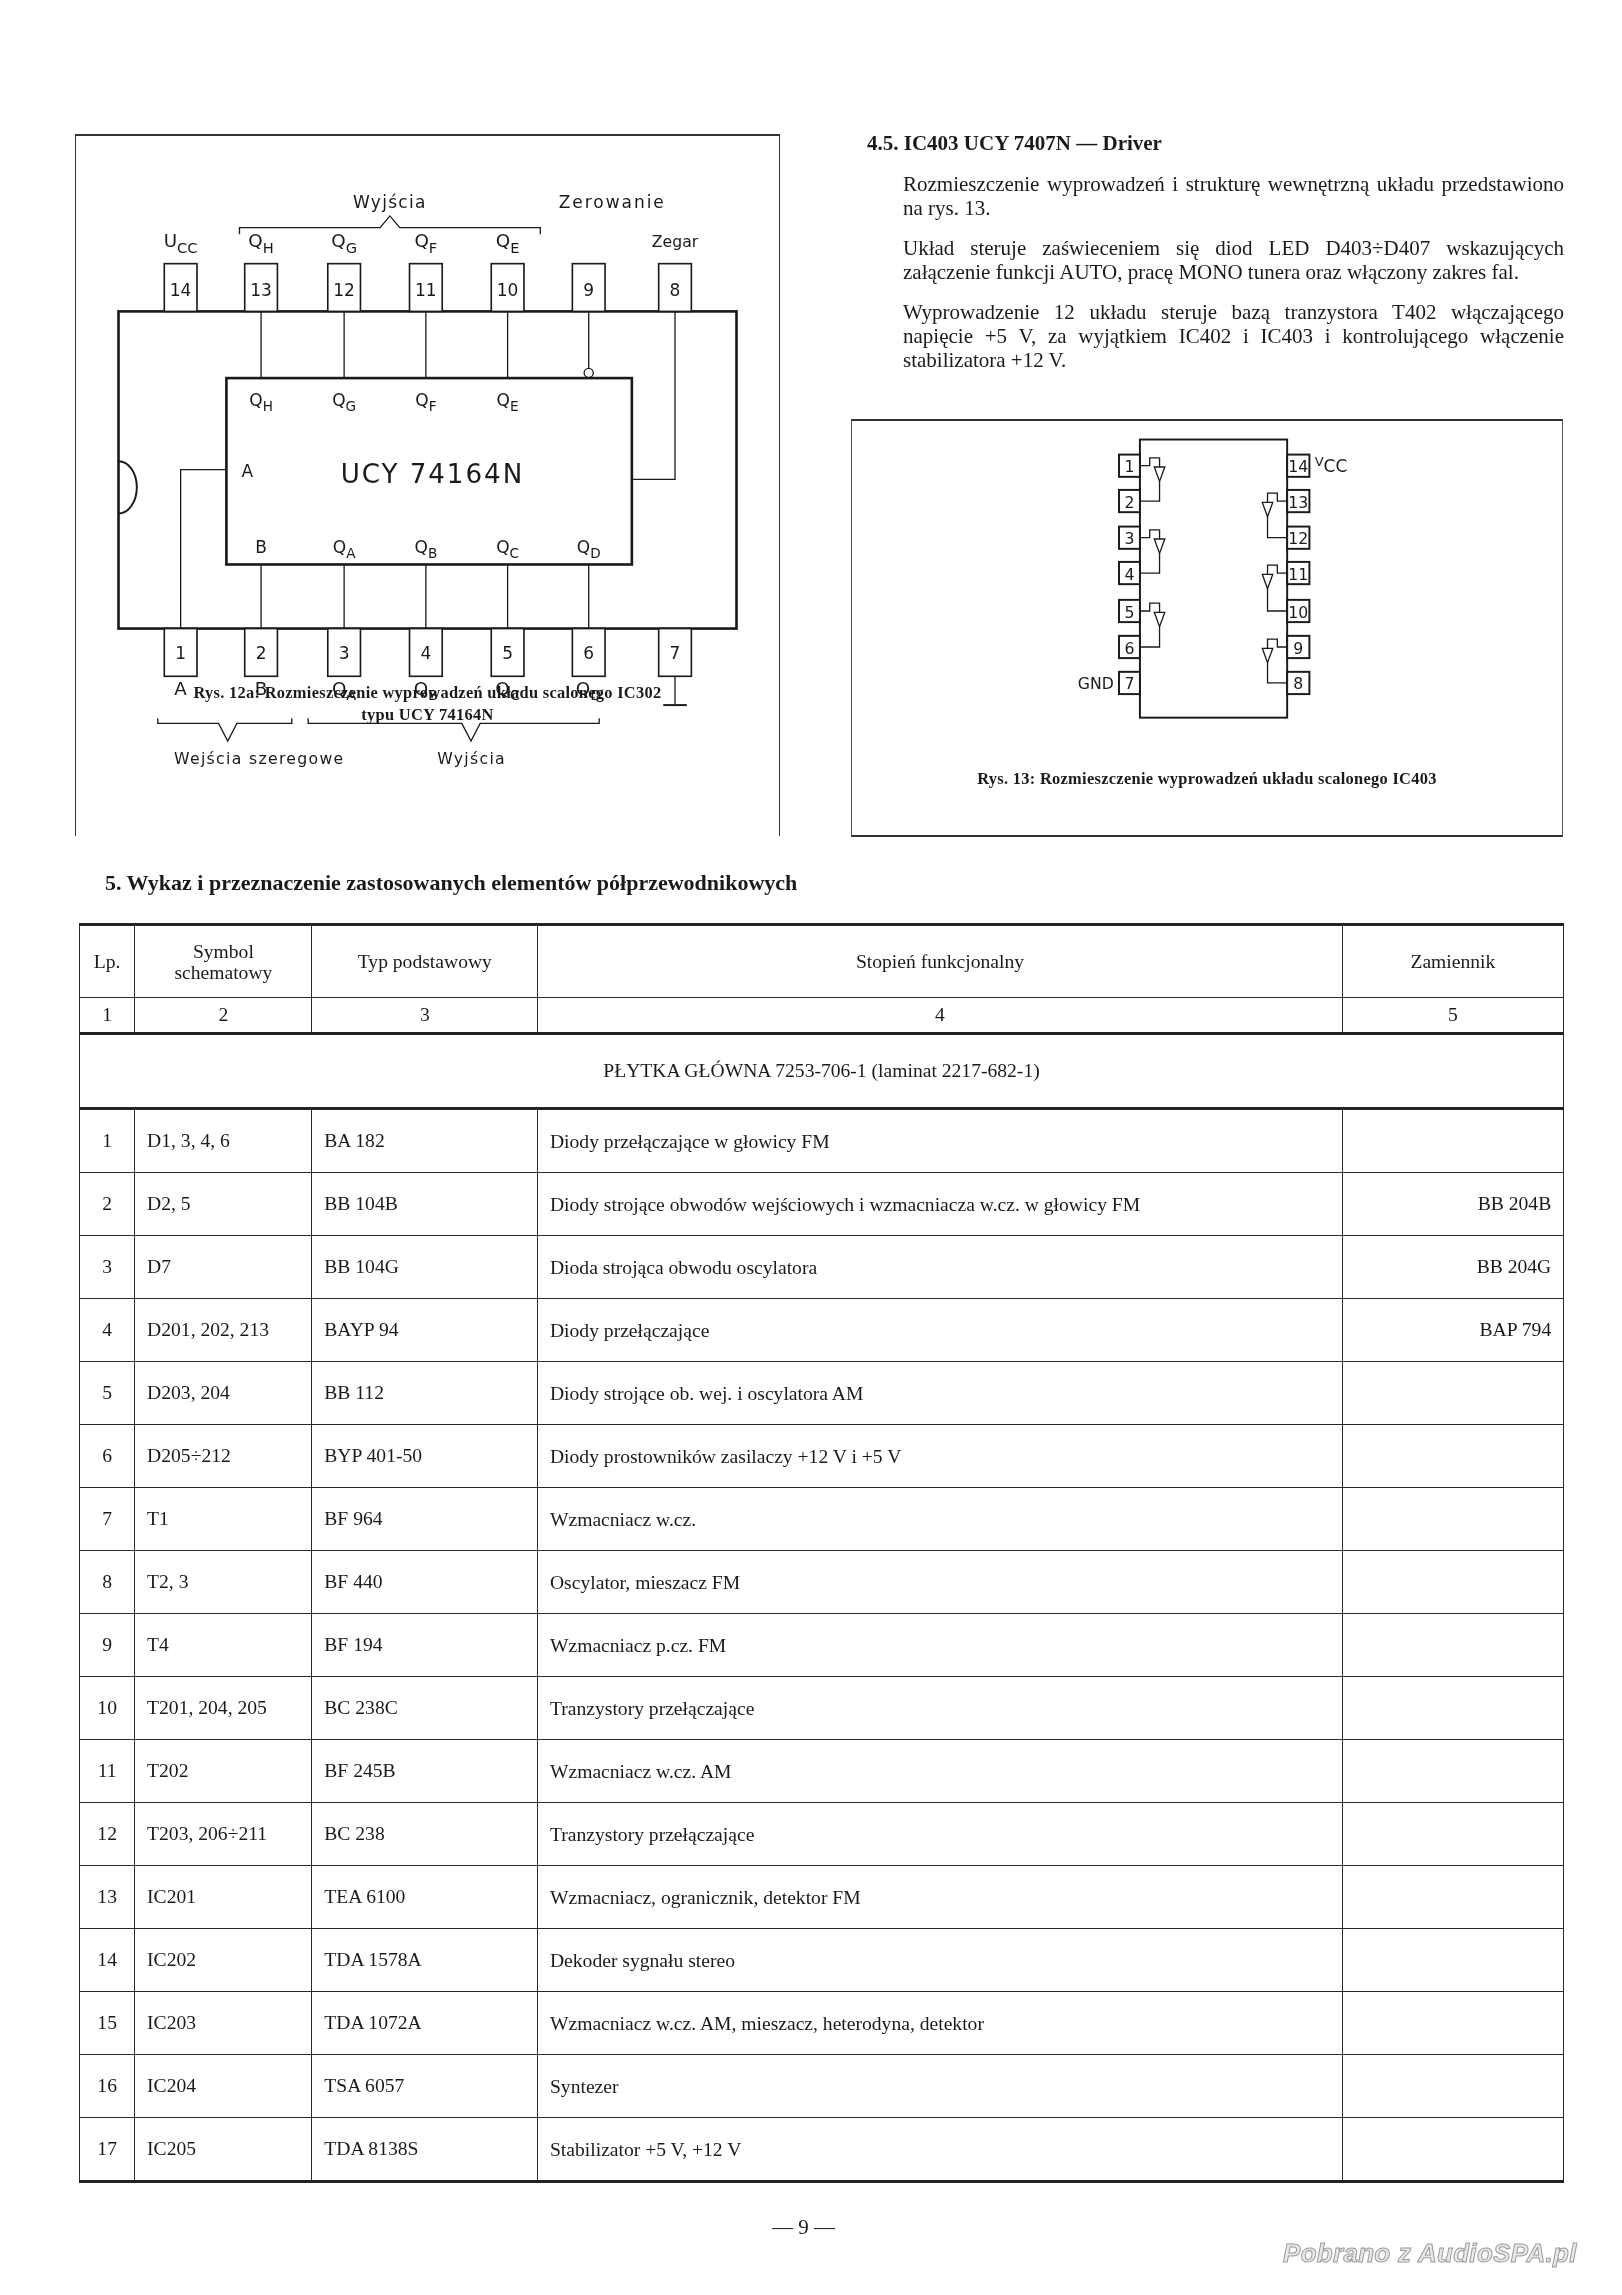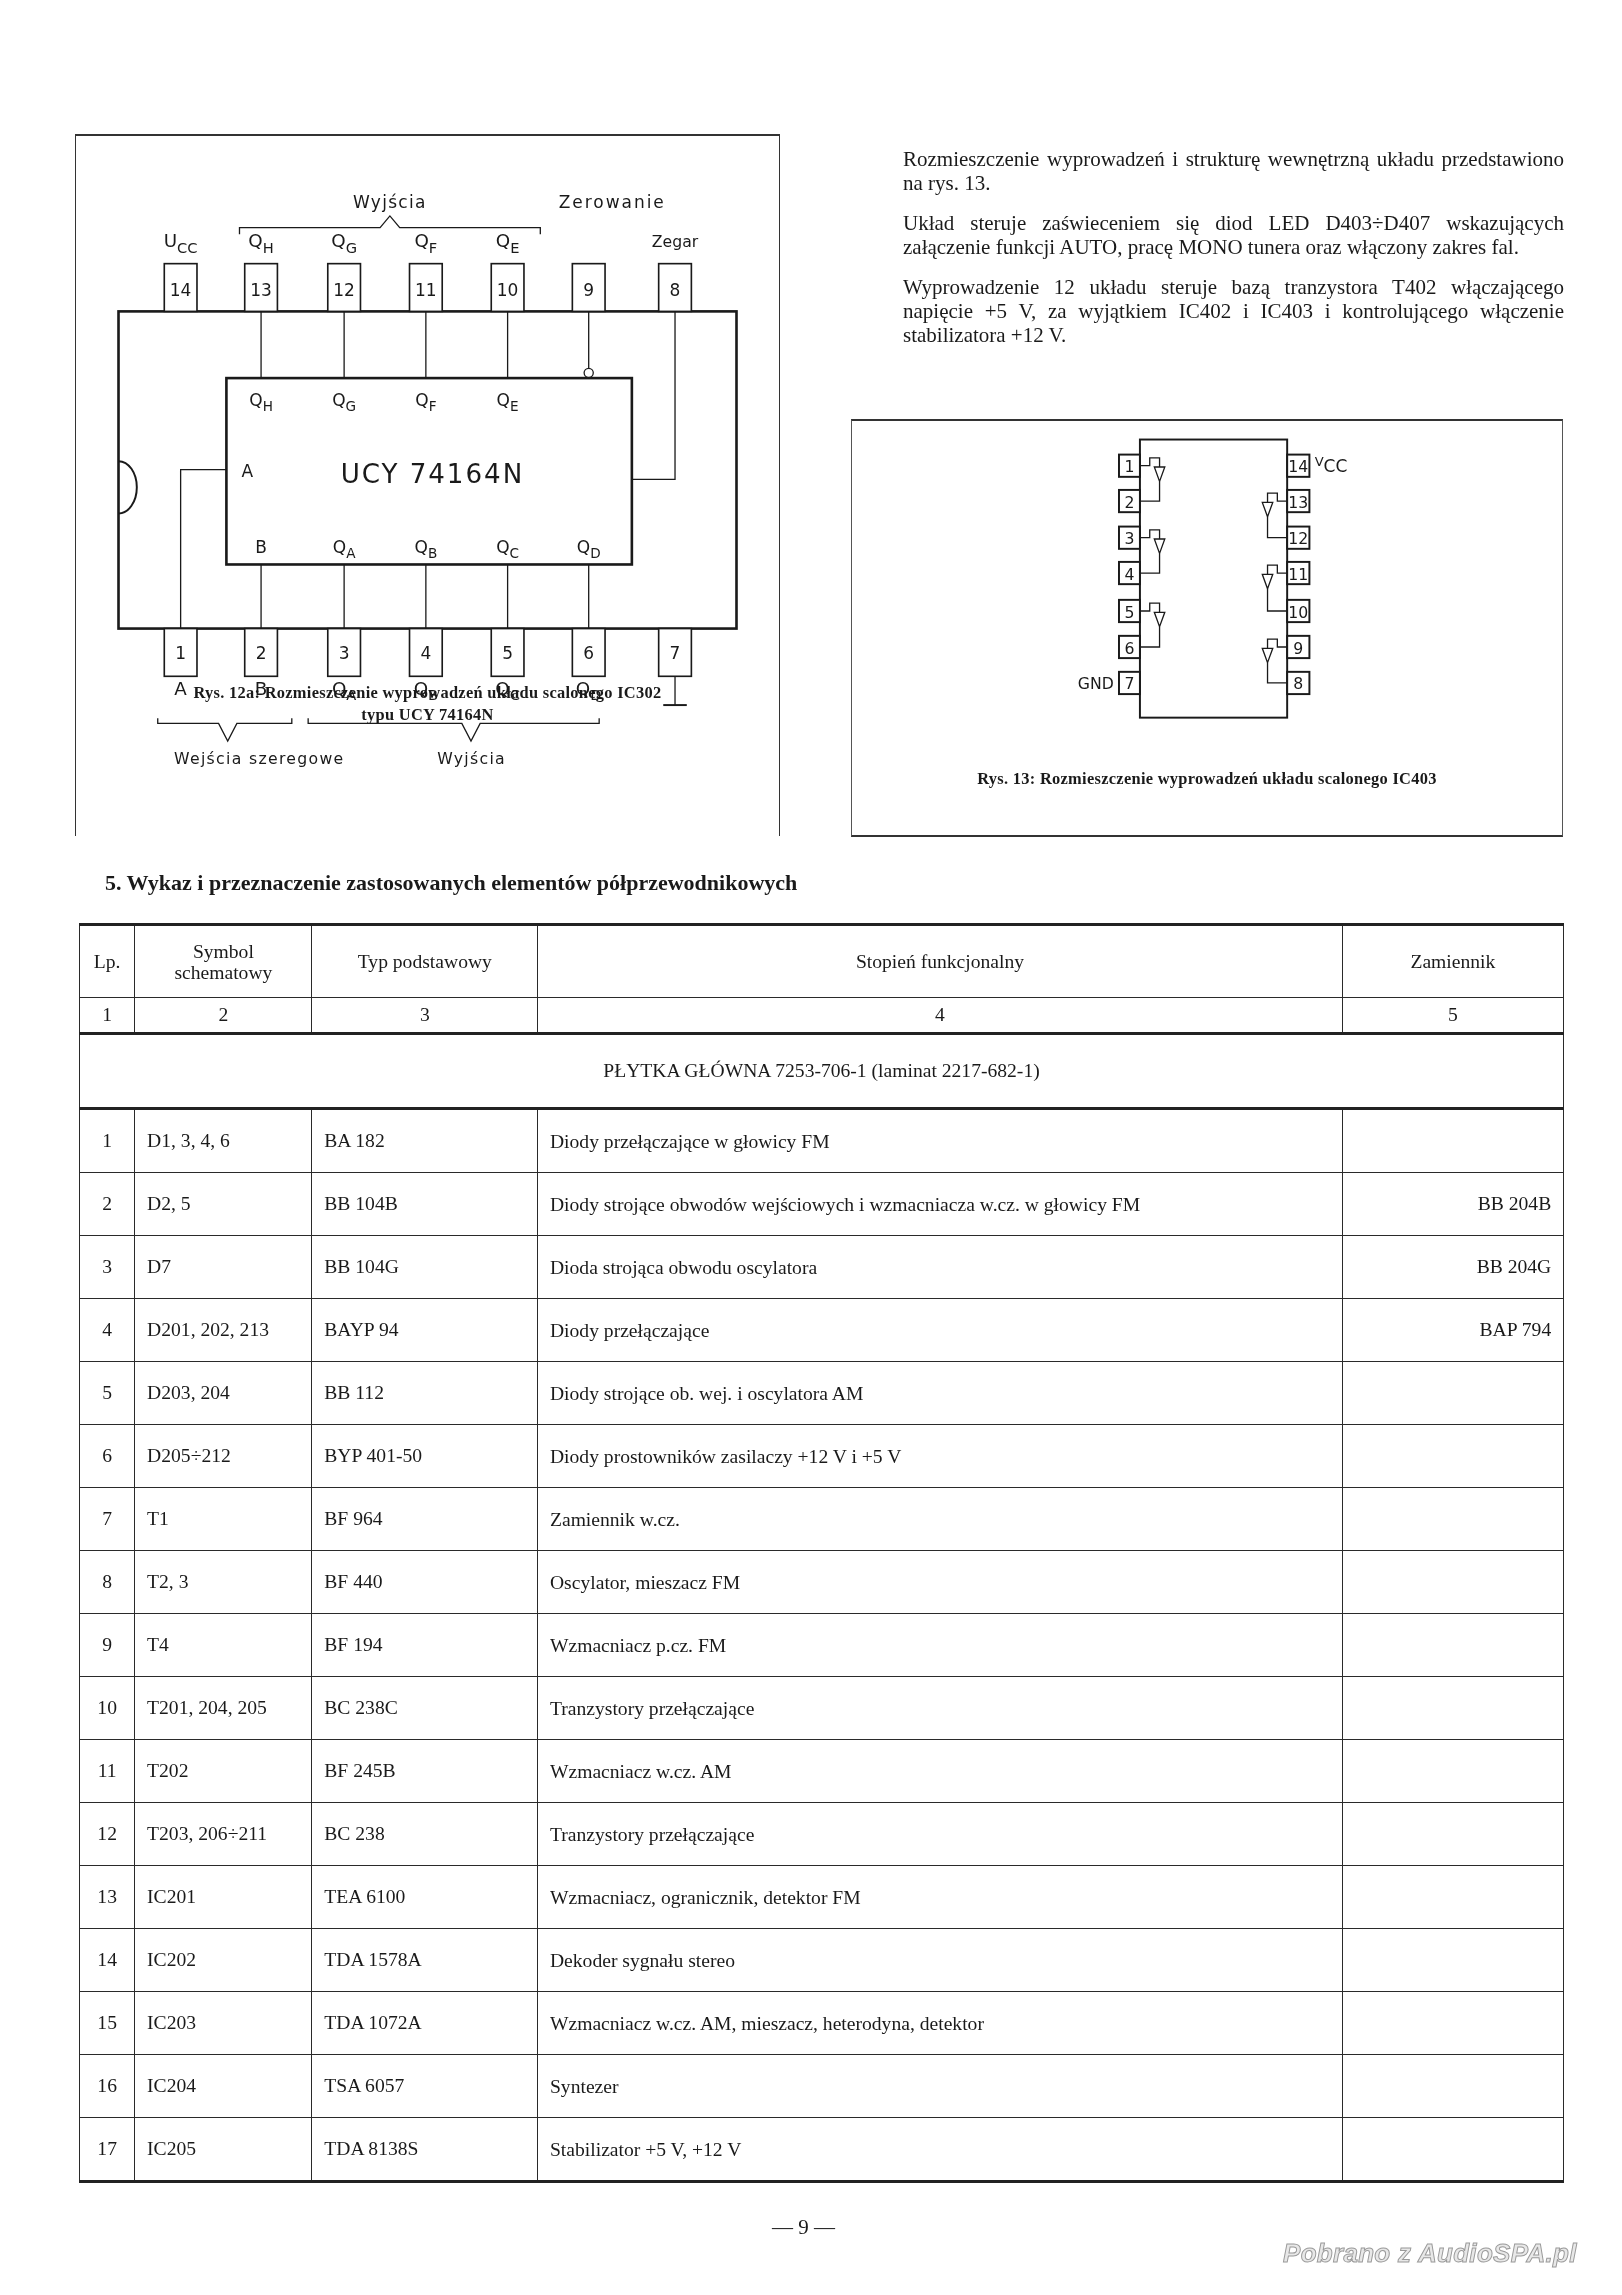--- a/index.html
+++ b/index.html
@@ -129,20 +129,21 @@
       <text x="150" y="960" font-size="24" class="diag-text" letter-spacing="2">Wejścia szeregowe</text>
       <text x="605" y="960" font-size="24" class="diag-text" text-anchor="middle" letter-spacing="2">Wyjścia</text>
     </svg>
   <div class="abs fig-caption" style="left:0; top:546px; width:703px;">
     <div>Rys. 12a: Rozmieszczenie wyprowadzeń układu scalonego IC302</div>
     <div>typu UCY 74164N</div>
   </div>
 </div>
 
 <div id="section45" class="abs">
+  <div class="head">4.5. IC403 UCY 7407N — Driver</div>
   <p>Rozmieszczenie wyprowadzeń i strukturę wewnętrzną układu przedstawiono na rys. 13.</p>
   <p>Układ steruje zaświeceniem się diod LED D403÷D407 wskazujących załączenie funkcji AUTO, pracę MONO tunera oraz włączony zakres fal.</p>
   <p>Wyprowadzenie 12 układu steruje bazą tranzystora T402 włączającego napięcie +5 V, za wyjątkiem IC402 i IC403 i kontrolującego włączenie stabilizatora +12 V.</p>
 </div>
 
 <div id="fig13" class="abs">
   <svg id="fig13-svg" width="710" height="414" viewBox="0 0 1085 632">
       <rect x="440" y="28" width="225" height="425" fill="none" stroke="#1a1a1a" stroke-width="3"></rect>
       <rect x="408" y="51" width="32" height="34" fill="#fff" stroke="#1a1a1a" stroke-width="3"></rect>
       <text x="424" y="78" font-size="24" class="diag-text" text-anchor="middle">1</text>
@@ -269,21 +270,21 @@
         <td class="lp">6</td>
         <td class="sym">D205÷212</td>
         <td class="typ">BYP 401-50</td>
         <td class="fn">Diody prostowników zasilaczy +12 V i +5 V</td>
         <td class="alt"></td>
       </tr>
       <tr>
         <td class="lp">7</td>
         <td class="sym">T1</td>
         <td class="typ">BF 964</td>
-        <td class="fn">Zamiennik w.cz.</td>
+        <td class="fn">Wzmacniacz w.cz.</td>
         <td class="alt"></td>
       </tr>
       <tr>
         <td class="lp">8</td>
         <td class="sym">T2, 3</td>
         <td class="typ">BF 440</td>
         <td class="fn">Oscylator, mieszacz FM</td>
         <td class="alt"></td>
       </tr>
       <tr>

